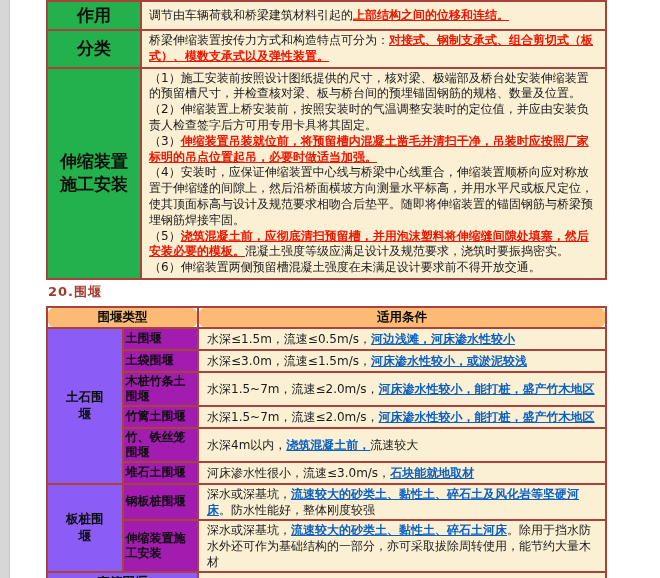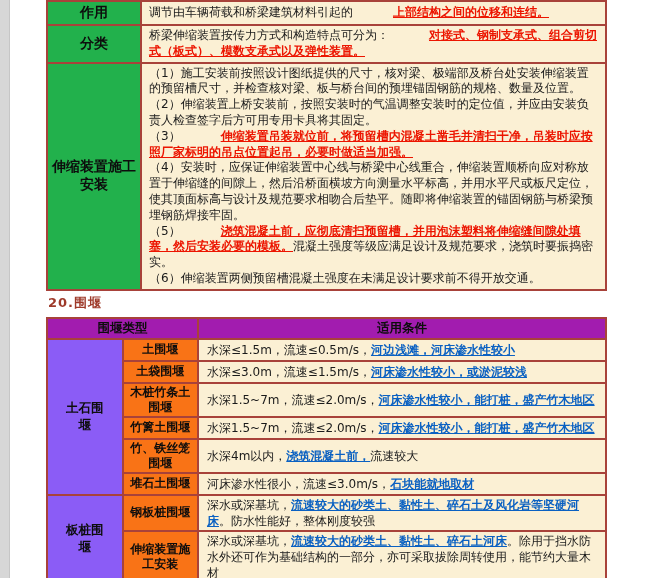--- a/index.html
+++ b/index.html
@@ -19,38 +19,38 @@
   }
   .sec-title{
     font-size:13px;font-weight:bold;color:#9e3a2a;
     margin:3px 0 5px 2px;letter-spacing:1px;
   }
   table{border-collapse:collapse;width:561px;table-layout:fixed;}
   td{border:2px solid #a8423a;vertical-align:middle;}
   
   .t1 .lab{
     background:#22b14c;width:84px;text-align:center;
-    font-weight:bold;font-size:14px;color:#0d0d0d;padding:2px 4px;
+    font-weight:bold;font-size:17px;color:#0d0d0d;padding:2px 4px;
   }
   .t1 .bodycell{
     background:#fbf0d4;padding:2px 7px;font-size:12px;line-height:15.8px;
   }
   .t1 p{margin:0;}
-  .red-em{color:#ec1500;font-weight:bold;text-decoration:underline;margin-left:40px;}
+  .red-em{color:#ec1500;font-weight:bold;text-decoration:underline;}
   
   .t2 .head td{
-    background:#a21caf;font-weight:bold;text-align:center;
-    font-size:12.5px;color:#0d0d0d;height:17px;padding:1px 2px;
+    background:#fdba74;font-weight:bold;text-align:center;
+    font-size:12.5px;color:#0d0d0d;height:17px;padding:1px 2px;border-radius:9px;
   }
   .t2 .gd{
     background:#8b5cf6;font-weight:bold;text-align:center;
     font-size:12.5px;color:#0d0d0d;padding:1px 18px;
   }
   .t2 .gl{
-    background:#f97316;font-weight:bold;text-align:center;
+    background:#a21caf;font-weight:bold;text-align:left;
     font-size:12px;color:#0d0d0d;padding:1px 2px;line-height:15px;
   }
   .t2 .c1{width:59px;}
   .t2 .c2{width:86px;}
   .t2 .cond{
     background:#fbf0d4;padding:1px 8px;font-size:12px;line-height:16px;
   }
   .t2 tr.single .cond{height:18px;}
   .blue-link{color:#0b61c2;font-weight:bold;text-decoration:underline;}
 </style>

